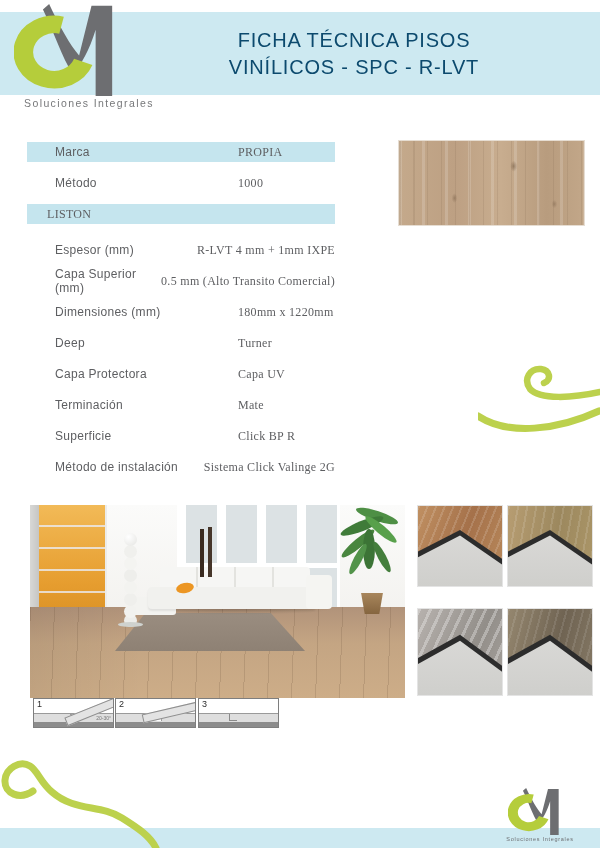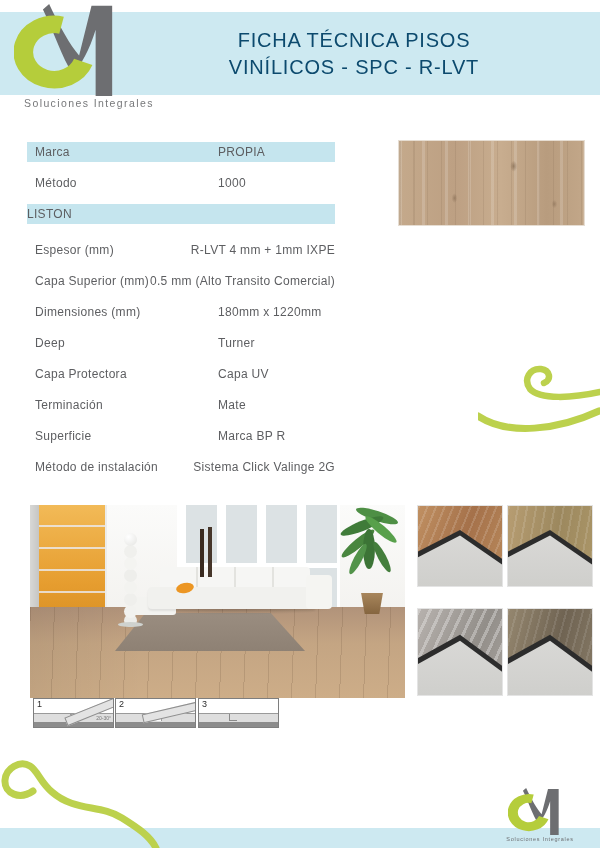--- a/index.html
+++ b/index.html
@@ -10,25 +10,25 @@
   
   .band-top{left:0;top:12px;width:600px;height:83px;background:#cde9f1;}
   .logo-svg{left:14px;top:4px;}
   .tagline-top{left:24px;top:97px;width:150px;font-size:10.5px;letter-spacing:1.4px;color:#77787a;}
   .title{left:148px;top:27px;width:412px;text-align:center;font-size:20px;line-height:27px;
          color:#0c4a6e;letter-spacing:0.8px;}
 
   
   .specs{left:27px;top:142px;width:308px;}
   .spec-row{display:flex;align-items:center;height:20px;margin-bottom:11px;
-            font-size:12px;color:#5d5e61;letter-spacing:0.3px;}
+            font-size:12px;color:#5d5e61;letter-spacing:0.3px;padding-left:20px;}
   .spec-row.hl{background:#c5e5ee;}
   .spec-row.gap{margin-bottom:16px;}
   .spec-label{width:191px;padding-left:8px;box-sizing:border-box;}
-  .spec-value{flex:1;white-space:nowrap;}
+  .spec-value{flex:1;white-space:nowrap;font-family:Liberation Serif, serif;}
 
   
   .swatch{left:398px;top:140px;width:187px;height:86px;border:1px solid #e6ddd2;box-sizing:border-box;
     background:
       radial-gradient(5px 8px at 62% 30%, rgba(90,66,45,.45), rgba(90,66,45,0) 70%),
       radial-gradient(4px 7px at 30% 68%, rgba(90,66,45,.35), rgba(90,66,45,0) 70%),
       radial-gradient(4px 6px at 84% 75%, rgba(90,66,45,.3), rgba(90,66,45,0) 70%),
       repeating-linear-gradient(90deg, rgba(123,98,74,.16) 0 1.5px, rgba(0,0,0,0) 1.5px 14px),
       repeating-linear-gradient(90deg, rgba(255,255,255,.16) 0 3px, rgba(0,0,0,0) 3px 23px),
       linear-gradient(90deg,#c4a98b,#bda083 30%,#c8ad8f 55%,#b89c7e 80%,#c2a789);}
@@ -181,21 +181,21 @@
     <div class="spec-row">
       <div class="spec-label">Capa Protectora</div>
       <div class="spec-value">Capa UV</div>
     </div>
     <div class="spec-row">
       <div class="spec-label">Terminación</div>
       <div class="spec-value">Mate</div>
     </div>
     <div class="spec-row">
       <div class="spec-label">Superficie</div>
-      <div class="spec-value">Marca BP R</div>
+      <div class="spec-value">Click BP R</div>
     </div>
     <div class="spec-row">
       <div class="spec-label">Método de instalación</div>
       <div class="spec-value">Sistema Click Valinge 2G</div>
     </div>
   </div>
 
   <svg class="abs swirl-right" width="122" height="92" viewBox="0 0 122 92">
     <path d="M122,36 C95,42 62,44 52,33 C45,23 52,12 63,13 C72,14 74,24 66,27" fill="none" stroke="#bcd14d" stroke-width="6.5" stroke-linecap="round"></path>
     <path d="M0,60 C30,80 80,74 121,55" fill="none" stroke="#bcd14d" stroke-width="7" stroke-linecap="round"></path>

